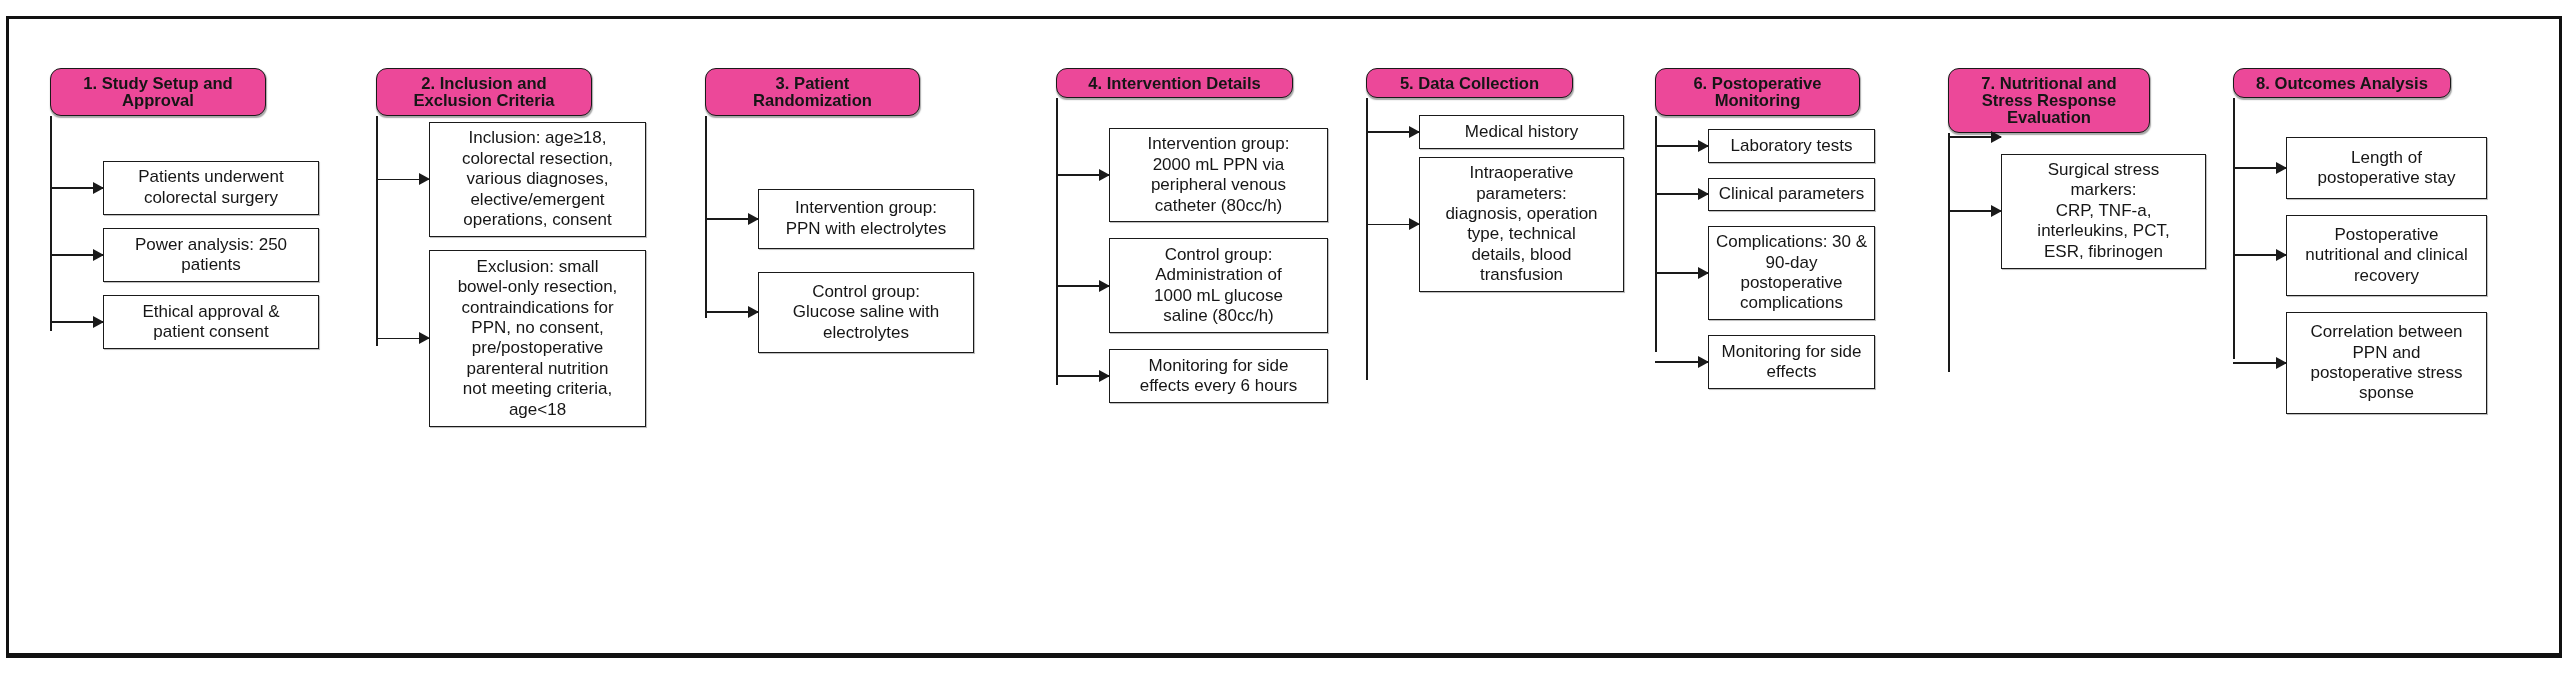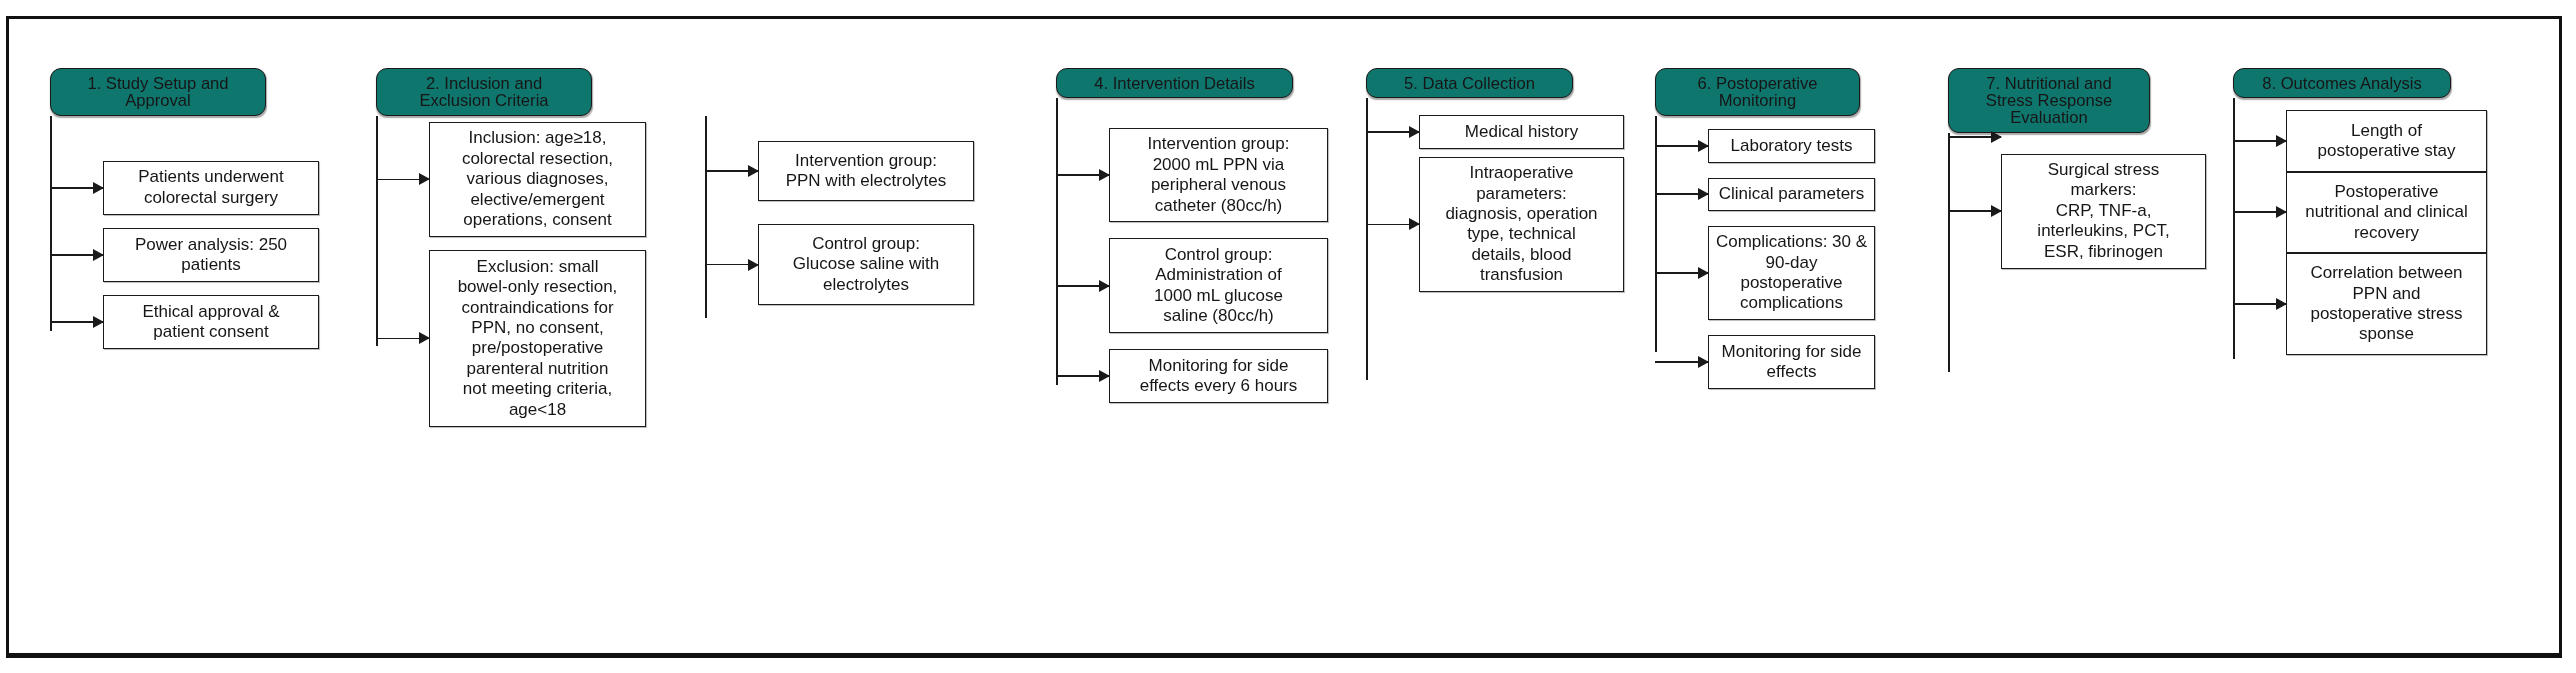--- a/index.html
+++ b/index.html
@@ -7,22 +7,22 @@
        font-family:"Liberation Sans","DejaVu Sans",sans-serif;color:#161616;}
   *{box-sizing:border-box;}
 
   .frame{position:absolute;left:6.1px;top:16px;width:2556px;height:642px;
          border:3.1px solid #111;border-bottom-width:5.5px;background:transparent;}
 
   .canvas{position:absolute;left:0;top:0;width:2576px;height:674px;}
 
   .col{position:absolute;top:68px;}
 
-  .hdr{border:1.8px solid #1a1a1a;border-radius:11px;background:#0f766e;
-       font-size:16.6px;line-height:1.05;font-weight:400;text-align:center;
+  .hdr{border:1.8px solid #1a1a1a;border-radius:11px;background:#ec4899;
+       font-size:16.6px;line-height:1.05;font-weight:700;text-align:center;
        padding:5.5px 6.1px;white-space:pre-line;
        box-shadow:0.6px 1.8px 1.2px rgba(0,0,0,.35);}
 
   .children{display:flex;flex-direction:column;}
 
   .row{position:relative;display:flex;align-items:center;}
 
   .stub{position:relative;flex:none;width:53px;height:1.8px;background:#1a1a1a;}
   .stub::after{content:"";position:absolute;right:-0.6px;top:50%;
        transform:translateY(-50%);width:0;height:0;
@@ -37,21 +37,21 @@
   .trunk{position:absolute;left:0;width:1.8px;background:#1a1a1a;}
 
   
   .c1{left:50px;width:269px}   .c1 .hdr{width:216px} .c1 .node{width:216px} .c1 .children{margin-top:45px;gap:13.5px}
   .c2{left:376px;width:270px}  .c2 .hdr{width:216px} .c2 .node{width:218px} .c2 .children{margin-top:6.1px;gap:13.5px}
   .c3{left:705px;width:269px} .c3 .hdr{width:215px} .c3 .node{width:216px;padding:8.6px 3.7px} .c3 .children{margin-top:73px;gap:23.4px}
   .c4{left:1056px;width:272px} .c4 .hdr{width:237px} .c4 .node{width:219px} .c4 .children{margin-top:29.5px;gap:16px}
   .c5{left:1366px;width:258px} .c5 .hdr{width:207px} .c5 .node{width:205px} .c5 .children{margin-top:17px;gap:8px}
   .c6{left:1655px;width:258px} .c6 .hdr{width:205px} .c6 .node{width:167px} .c6 .children{margin-top:13.5px;gap:14.8px}
   .c7{left:1948px;width:258px} .c7 .hdr{width:202px} .c7 .node{width:205px} .c7 .children{margin-top:2.5px;gap:16px}
-  .c8{left:2233px;width:254px} .c8 .hdr{width:218px} .c8 .node{width:202px;padding:9.2px 4.9px} .c8 .children{margin-top:12px;}
+  .c8{left:2233px;width:254px} .c8 .hdr{width:218px} .c8 .node{width:202px;padding:9.2px 4.9px} .c8 .children{margin-top:39px;gap:16px}
 </style>
 </head>
 <body>
 
 <div class="canvas">
   <div class="frame"></div>
 
   <div class="col c1">
     <div class="hdr">1. Study Setup and
 Approval</div>
@@ -96,20 +96,22 @@
 PPN, no consent,
 pre/postoperative
 parenteral nutrition
 not meeting criteria,
 age&lt;18</div>
       </div>
     </div>
   </div>
 
   <div class="col c3">
+    <div class="hdr">3. Patient
+Randomization</div>
     <div class="trunk" style="top: 48px; height: 202px;"></div>
     <div class="children">
       <div class="row">
         <div class="stub"></div>
         <div class="node">Intervention group:
 PPN with electrolytes</div>
       </div>
       <div class="row">
         <div class="stub"></div>
         <div class="node">Control group:

